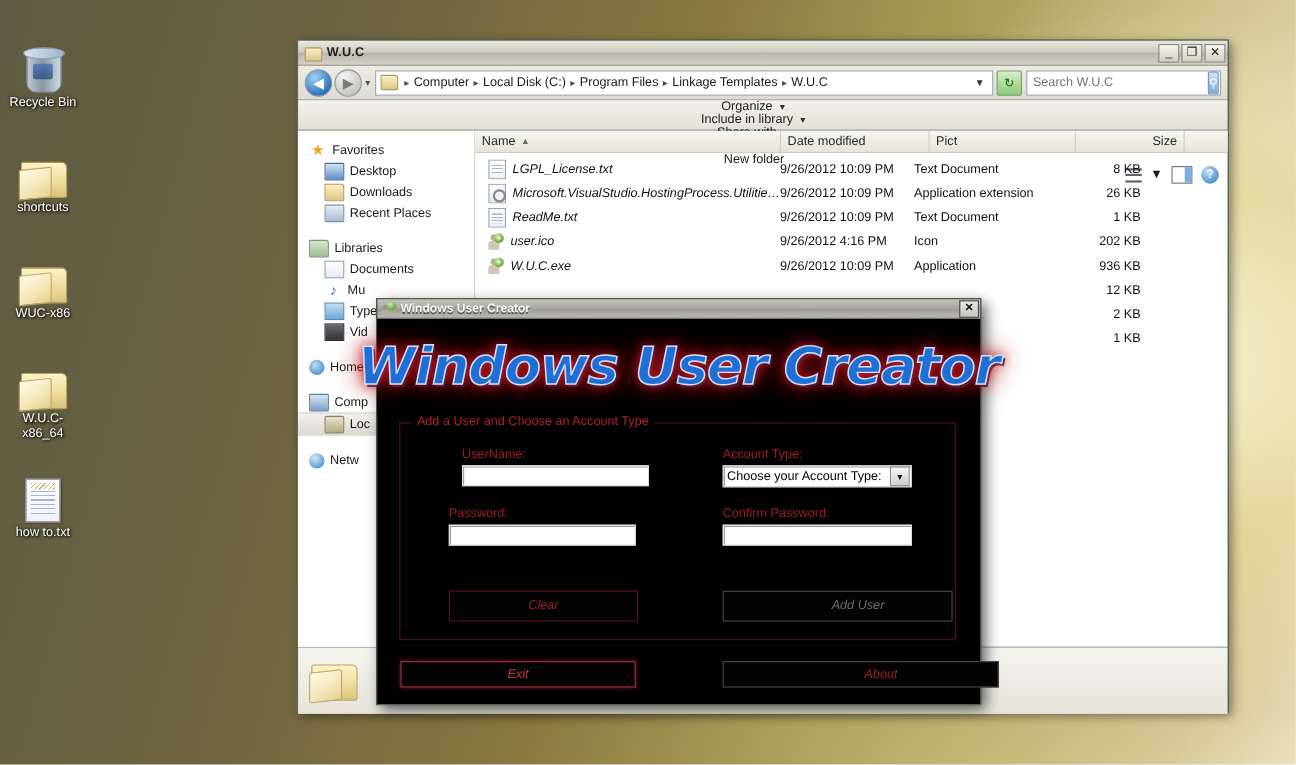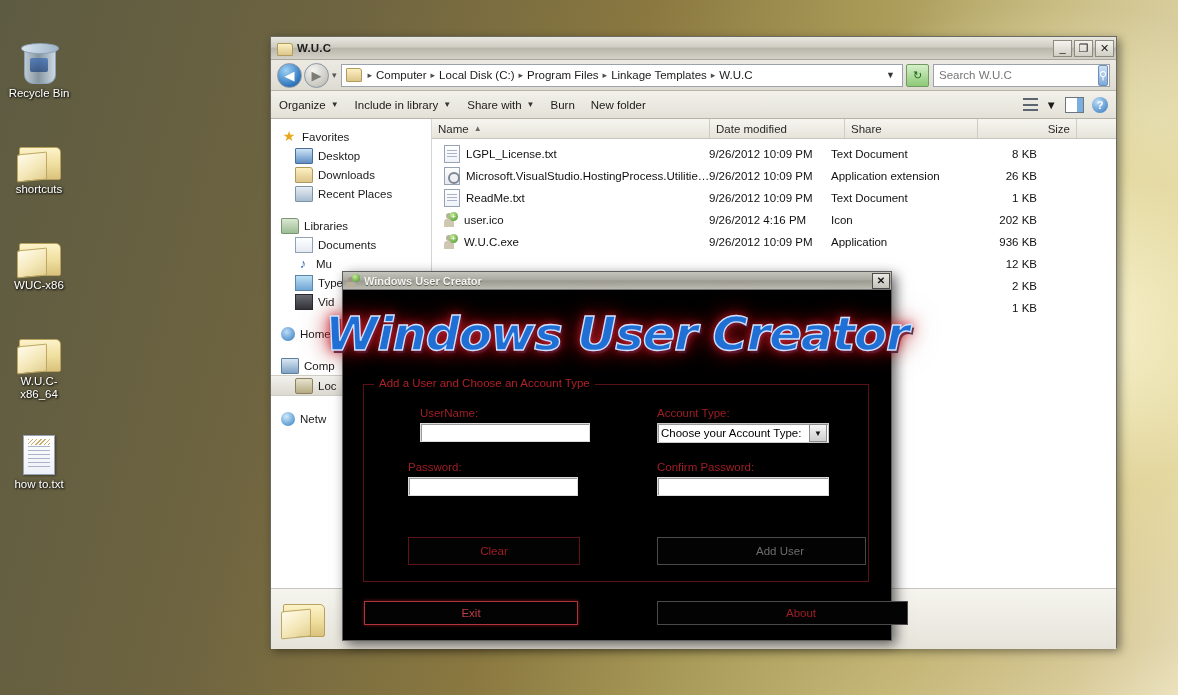--- a/index.html
+++ b/index.html
@@ -69,21 +69,21 @@
   .sep{color:#4b4b4b;font-size:9px;padding:0 3px;}
   .addr .dd{margin-left:auto;color:#333;font-size:9px;padding:0 5px;}
   .refresh{width:21px;height:21px;border:1px solid #6f9a62;border-radius:2px;
     background:linear-gradient(180deg,#d6efc9,#8cc977);display:flex;align-items:center;justify-content:center;
     color:#17660f;font-size:11px;margin-right:4px;}
   .search{width:175px;height:21px;background:#fff;border:1px solid #9ba2ab;display:flex;align-items:center;}
   .search input{border:0;outline:0;flex:1;font-family:inherit;font-size:11.5px;color:#222;padding:0 5px;background:transparent;}
   .sbtn{width:20px;height:19px;margin:0 1px 0 0;border-radius:2px;display:flex;align-items:center;justify-content:center;
     background:linear-gradient(180deg,#cfe2f5,#7ea9d8);border:1px solid #6b8fb8;color:#fff;font-size:11px;}
   .ex-tools{height:27px;background:linear-gradient(180deg,#f2f1ea,#e3e1d7);display:flex;align-items:center;
-    padding:0 8px;border-bottom:1px solid #b7b5aa;font-size:11.5px;color:#1a1a1a;}
+    padding:0 8px;border-bottom:1px solid #b7b5aa;font-size:11.5px;color:#1a1a1a;flex-direction:column;}
   .tool{display:flex;align-items:center;margin-right:16px;cursor:default;}
   .tool .dn{font-size:8px;margin-left:5px;color:#333;}
   .tool-right{margin-left:auto;display:flex;align-items:center;gap:8px;}
   .viewic{width:15px;height:13px;display:flex;flex-direction:column;justify-content:space-between;}
   .viewic i{display:block;height:2px;background:#5c6670;width:100%;}
   .paneic{width:17px;height:14px;border:1px solid #6b7680;background:#fff;position:relative;}
   .paneic::after{content:"";position:absolute;right:0;top:0;bottom:0;width:6px;background:#7aaede;}
   .helpic{width:16px;height:16px;border-radius:50%;background:radial-gradient(circle at 35% 30%,#bcdcf7,#2f76bd);
     color:#fff;font-size:11px;font-weight:bold;display:flex;align-items:center;justify-content:center;}
   .ex-body{display:flex;height:469px;background:#fff;}
@@ -109,21 +109,21 @@
   .filelist{flex:1;position:relative;}
   .cols{height:19px;background:linear-gradient(180deg,#f6f5f0,#e6e4da);border-bottom:1px solid #c8c6bc;display:flex;text-align:center;}
   .col{border-right:1px solid #cfcdc3;font-size:11.5px;color:#2a2a2a;display:flex;align-items:center;padding:0 6px;}
   .col.c0{width:265px;}
   .col.c1{width:122px;}
   .col.c2{width:120px;}
   .col.c3{width:86px;justify-content:flex-end;}
   .col.c4{flex:1;border-right:none;}
   .col .asc{font-size:8px;margin-left:5px;color:#6b6b63;}
   .frow{height:22px;display:flex;align-items:center;font-size:11.5px;color:#111;}
-  .frow .nm{width:265px;display:flex;align-items:center;padding-left:12px;overflow:hidden;white-space:nowrap;}
+  .frow .nm{width:265px;display:flex;align-items:center;padding-left:12px;overflow:hidden;white-space:nowrap;font-style:italic;}
   .frow .dt{width:122px;}
   .frow .ty{width:120px;}
   .frow .sz{width:86px;text-align:right;}
   .fic{width:14px;height:16px;margin-right:6px;flex:none;position:relative;}
   .fic.txt{background:linear-gradient(180deg,#ffffff,#eff2f8);border:1px solid #98a2b4;}
   .fic.txt::after{content:"";position:absolute;left:2px;top:4px;right:2px;height:9px;
     background:repeating-linear-gradient(180deg,#aab4c8 0,#aab4c8 1px,transparent 1px,transparent 3px);}
   .fic.dll{background:linear-gradient(180deg,#fdfdfd,#e7e9ef);border:1px solid #98a2b4;}
   .fic.dll::after{content:"";position:absolute;left:3px;top:4px;width:8px;height:8px;border-radius:50%;
     border:2px solid #7e8796;}
@@ -170,21 +170,21 @@
   .tin{width:168px;height:17px;background:#fff;border:1px solid #dcdcdc;box-shadow:inset 1px 1px 0 #9a9a9a;}
   .tin input{width:100%;height:100%;border:0;outline:0;background:transparent;
     font-family:inherit;font-size:11.5px;color:#000;padding:0 3px;box-sizing:border-box;}
   .combo{width:170px;height:18px;background:#fff;border:1px solid #c9c9c9;box-shadow:inset 1px 1px 0 #9a9a9a;
     display:flex;align-items:center;}
   .combo .cv{flex:1;font-size:11.5px;color:#000;padding-left:3px;white-space:nowrap;}
   .combo .carrow{width:16px;height:16px;margin:0 1px 0 0;border:1px solid #8d8d8d;
     background:linear-gradient(180deg,#f6f6f6,#cfcfcf);display:flex;align-items:center;justify-content:center;
     font-size:8px;color:#111;}
   .fbtn{position:absolute;height:26px;border:1px solid;display:flex;align-items:center;justify-content:center;
-    font-size:11.5px;background:#030303;}
+    font-size:11.5px;background:#030303;font-style:italic;}
   .fbtn.red{border-color:#5d1418;color:#9e1e25;}
   .fbtn.grey{border-color:#4a4a4a;color:#6d6d6d;padding-left:37px;}
   .fbtn.exitb{border-color:#b3323c;color:#c23b45;box-shadow:0 0 4px rgba(190,40,50,.55);}
 </style>
 </head>
 <body>
 
 <div class="desk-icons">
 
   <div class="desk-icon" style="margin-top:6px;">
@@ -370,21 +370,21 @@
     <div class="filelist">
       <div class="cols">
         <div class="col c0">
           <span>Name</span>
           <span class="asc">▲</span>
         </div>
         <div class="col c1">
           <span>Date modified</span>
         </div>
         <div class="col c2">
-          <span>Share</span>
+          <span>Pict</span>
         </div>
         <div class="col c3">
           <span>Size</span>
         </div>
         <div class="col c4"></div>
       </div>
 
       <div style="padding-top:4px;">
         <div class="frow">
           <span class="nm">

